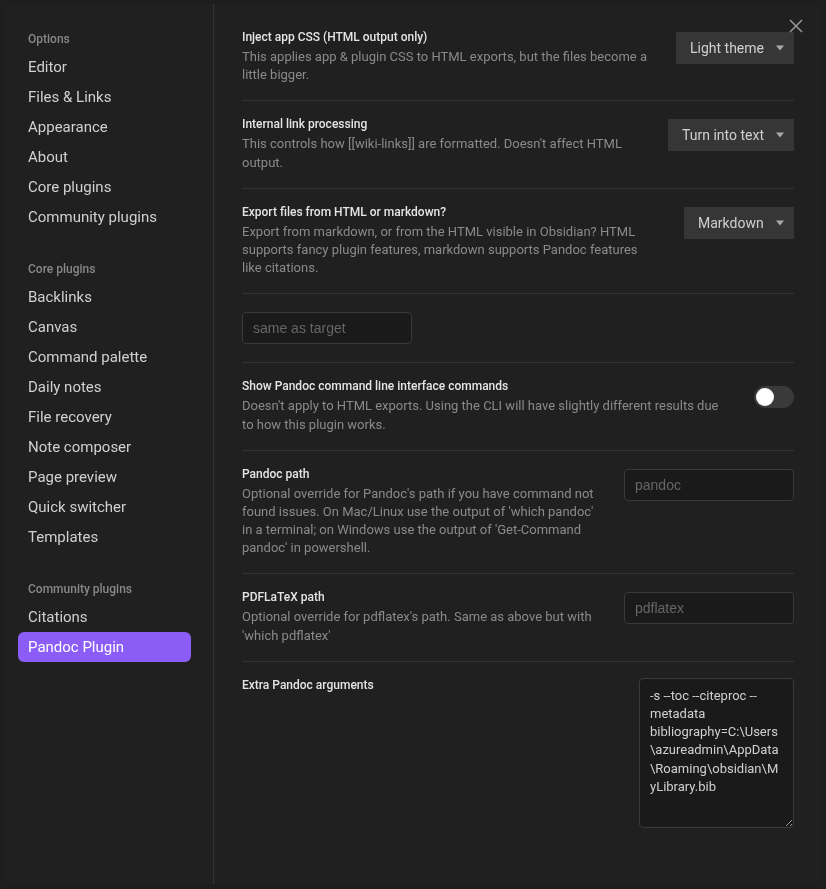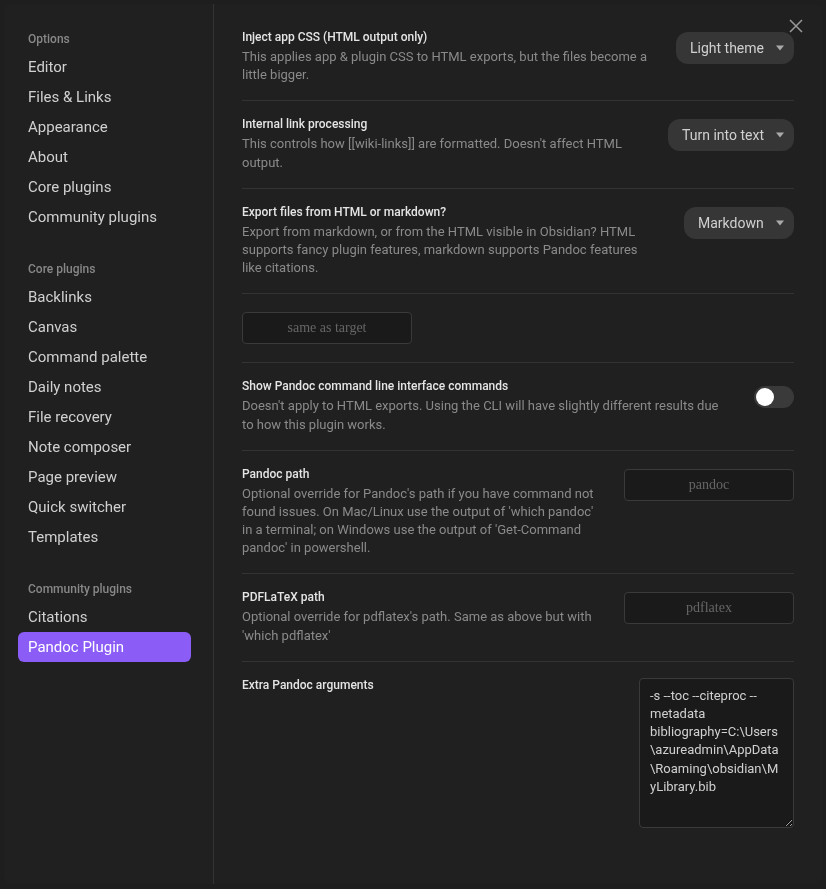--- a/index.html
+++ b/index.html
@@ -89,21 +89,21 @@
 .setting-control {
   flex-shrink: 0;
   display: flex;
   align-items: center;
   min-height: 36px;
 }
 .dropdown {
   background: #363636;
   color: #d0d0d0;
   border: none;
-  border-radius: 12px;
+  border-radius: 0;
   padding: 8px 30px 8px 14px;
   font-size: 14px;
   cursor: pointer;
   position: relative;
   min-width: 110px;
 }
 .dropdown-wrap { position: relative; }
 .dropdown-wrap::after {
   content: '';
   position: absolute;
@@ -116,22 +116,21 @@
   pointer-events: none;
 }
 .text-input {
   background: #1a1a1a;
   border: 1px solid #3a3a3a;
   border-radius: 4px;
   color: #d0d0d0;
   padding: 7px 10px;
   font-size: 14px;
   width: 170px;
-  font-family: Liberation Serif, serif;
-  text-align: center;
+  font-family: Liberation Sans, sans-serif;
 }
 .text-input::placeholder { color: #666; }
 .textarea-input {
   background: #1a1a1a;
   border: 1px solid #3a3a3a;
   border-radius: 4px;
   color: #d0d0d0;
   padding: 8px 10px;
   font-size: 13px;
   width: 155px;

